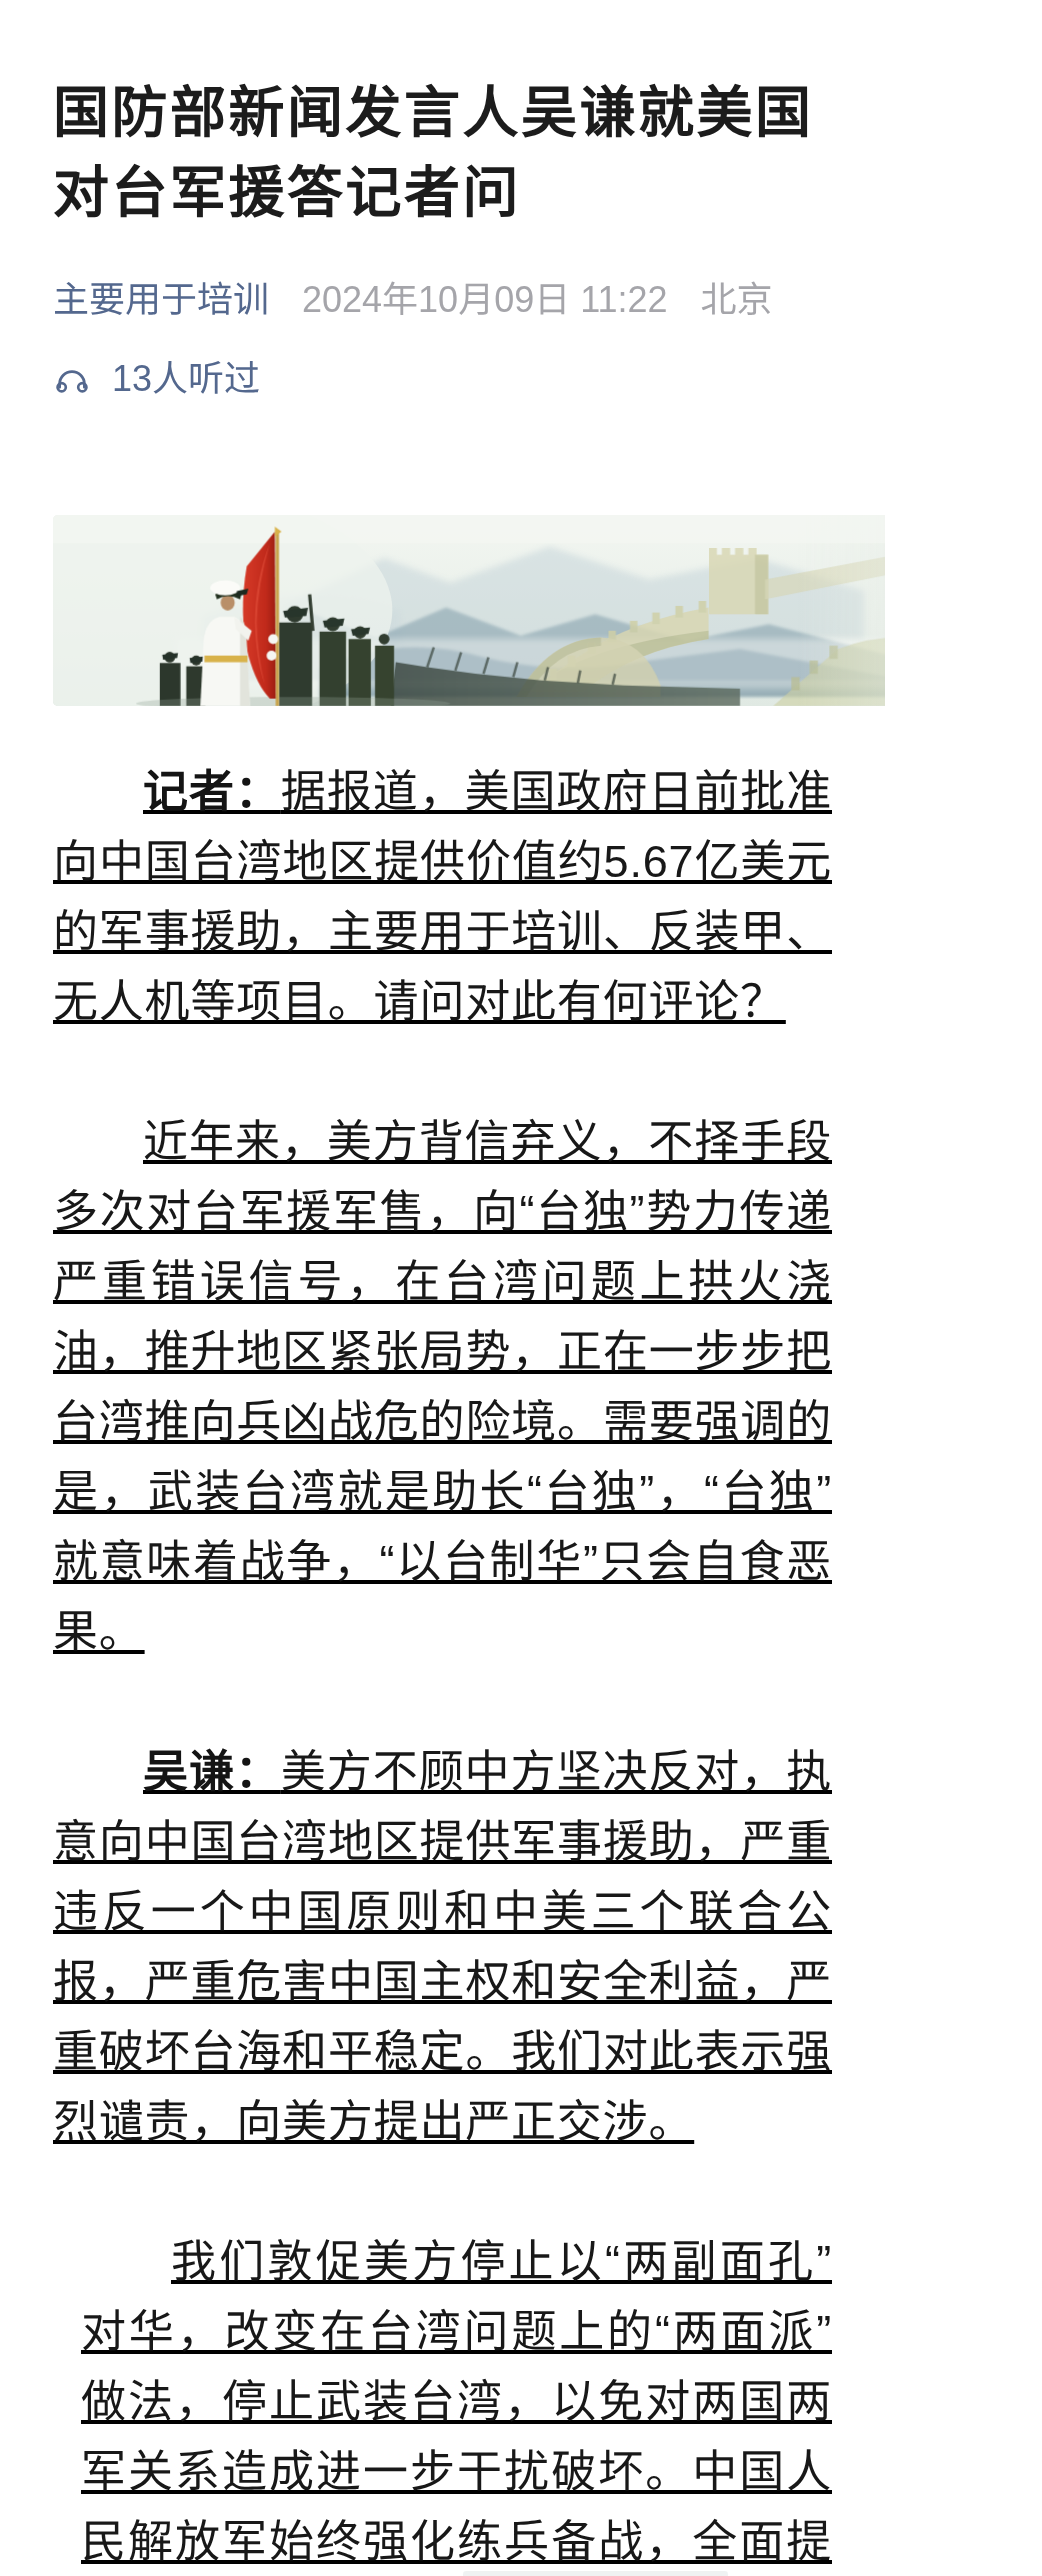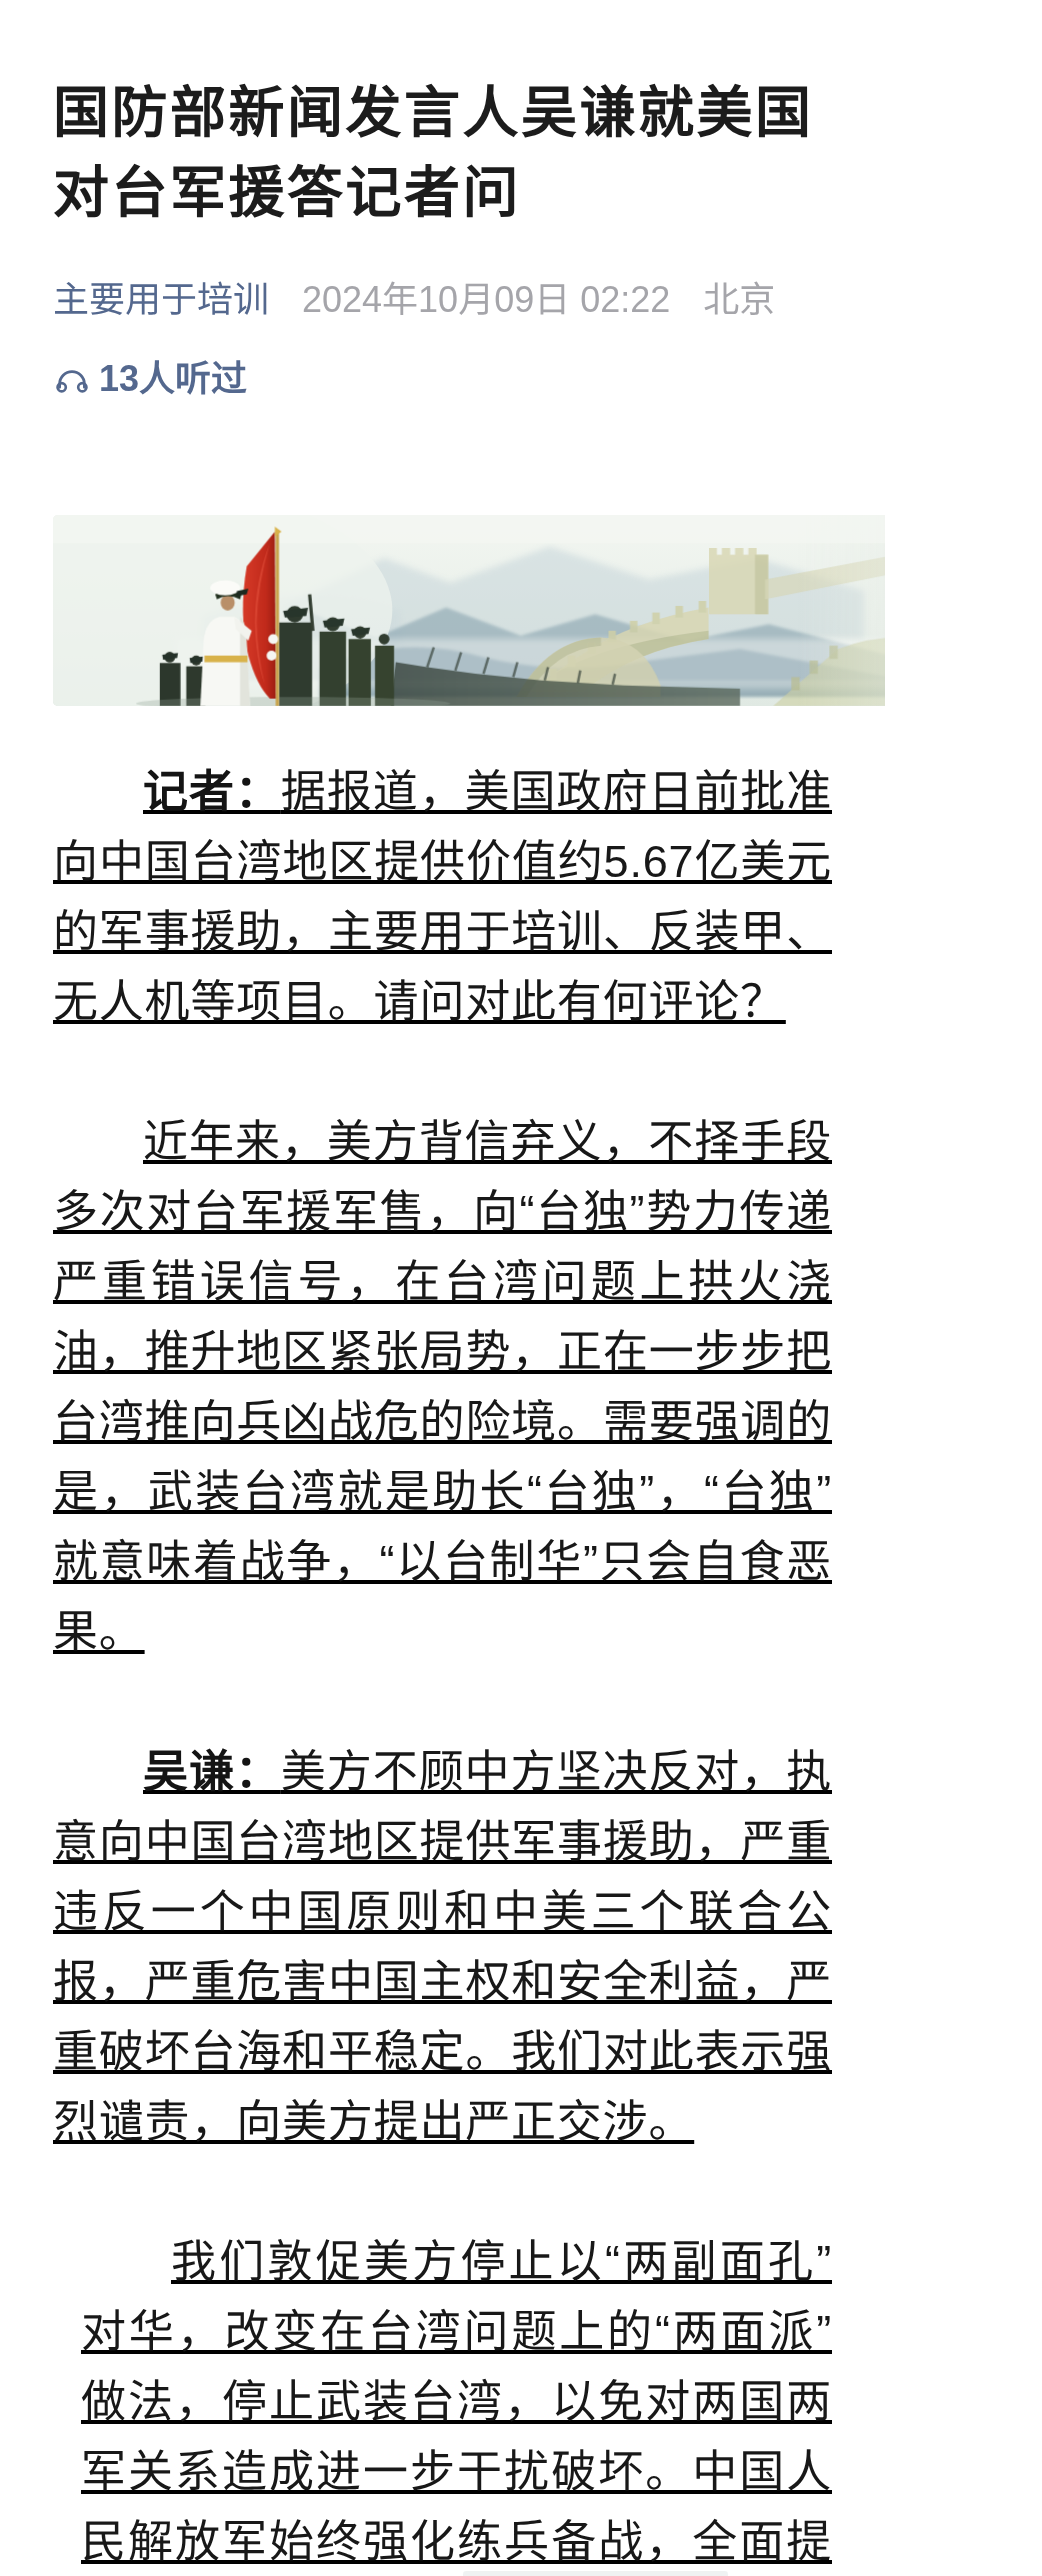--- a/index.html
+++ b/index.html
@@ -12,22 +12,22 @@
     margin:0;font-size:56px;line-height:80px;font-weight:700;
     color:#1c1c1c;letter-spacing:2.5px;
   }
   .meta-row{
     margin-top:45px;display:flex;align-items:center;gap:33px;
     font-size:36px;line-height:43px;white-space:nowrap;
   }
   .source{color:#54688e;cursor:pointer;}
   .meta-gray{color:#a5a5aa;}
   .listen-row{
-    margin-top:38px;display:flex;align-items:center;gap:8px;
-    font-size:36px;line-height:40px;color:#54688e;cursor:pointer;font-weight:bold;
+    margin-top:38px;display:flex;align-items:center;gap:21px;
+    font-size:36px;line-height:40px;color:#54688e;cursor:pointer;
   }
   .listen-row svg{display:block;}
   .banner{
     margin-top:116px;width:937px;height:191px;border-radius:5px;
     overflow:hidden;position:relative;background:#e9efe9;
   }
   .banner svg{display:block;width:100%;height:100%;}
   .article-body{margin-top:51px;text-decoration:underline;}
   .article-body p{
     margin:0 0 70px 0;font-size:45px;line-height:70px;letter-spacing:0.8px;
@@ -42,21 +42,21 @@
 </style>
 </head>
 <body>
 
 <div class="page">
 
   <h1 class="title">国防部新闻发言人吴谦就美国对台军援答记者问</h1>
 
   <div class="meta-row">
     <span class="source">主要用于培训</span>
-    <span class="meta-gray">2024年10月09日 02:22</span>
+    <span class="meta-gray">2024年10月09日 11:22</span>
     <span class="meta-gray">北京</span>
   </div>
 
   <div class="listen-row">
     <span>
       <svg width="38" height="38" viewBox="0 0 46 46">
         <path d="M8 33 v-4 a15 15 0 0 1 30 0 v4" fill="none" stroke="#54688e" stroke-width="3.4" stroke-linecap="round"></path>
         <circle cx="10.5" cy="33" r="5" fill="none" stroke="#54688e" stroke-width="3.2"></circle>
         <circle cx="35.5" cy="33" r="5" fill="none" stroke="#54688e" stroke-width="3.2"></circle>
       </svg>

